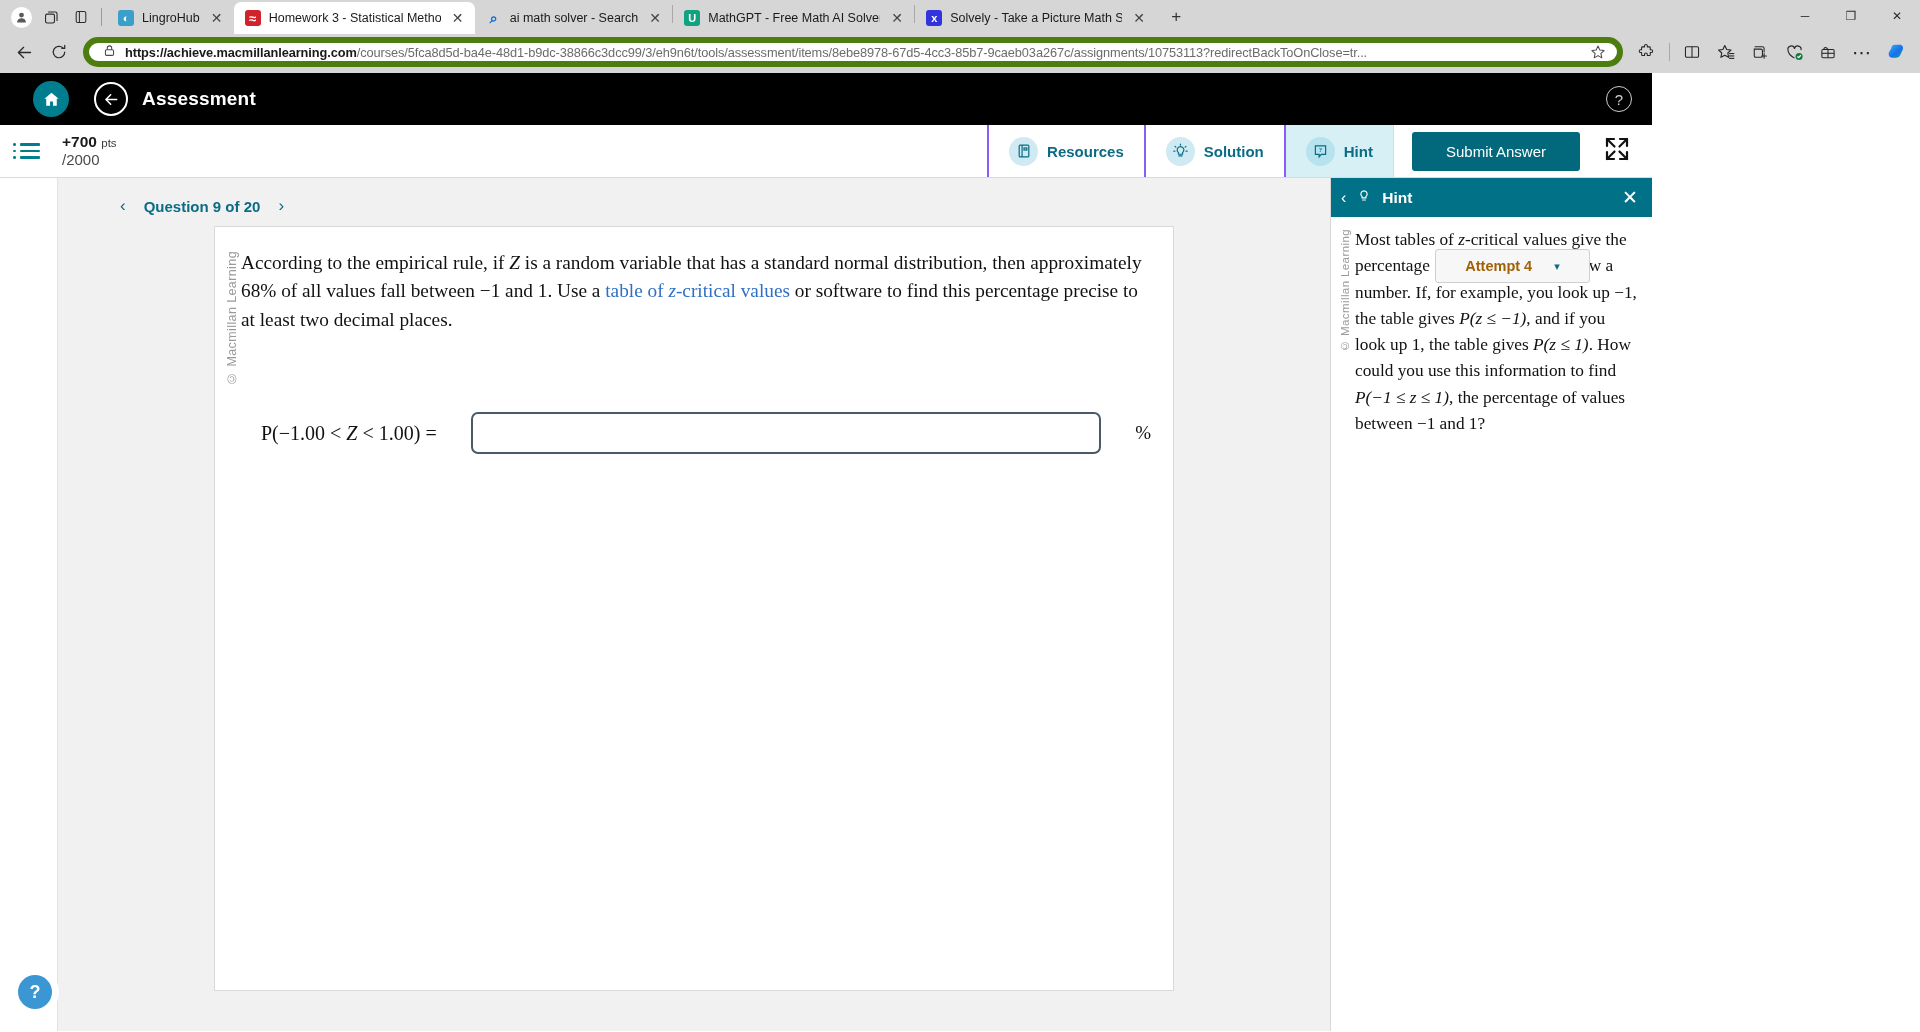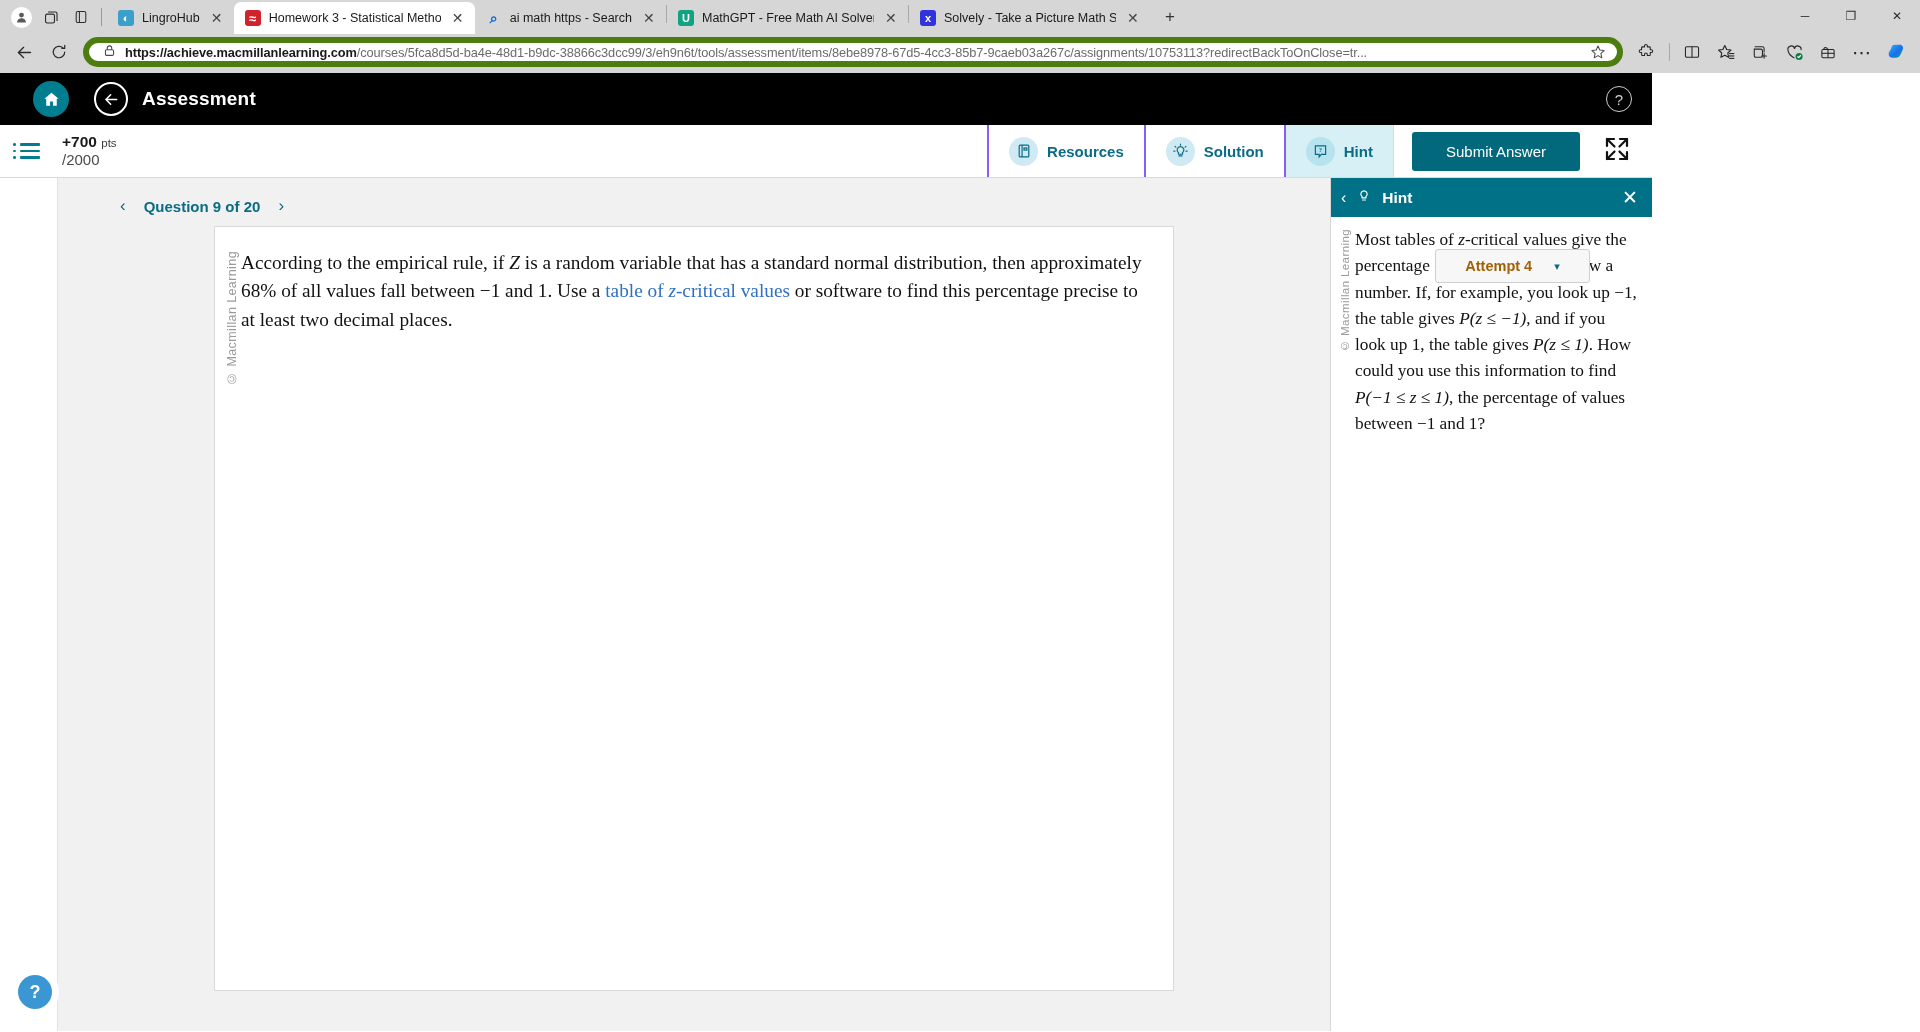--- a/index.html
+++ b/index.html
@@ -357,21 +357,21 @@
     </div>
 
     <div class="tab active">
       <span class="favicon" style="background:#d0232b;font-size:13px;">≈</span>
       <span class="tab-title">Homework 3 - Statistical Methods</span>
       <span class="tab-close">✕</span>
     </div>
 
     <div class="tab">
       <span class="favicon" style="background:transparent;color:#0a6cd4;font-size:14px;">⌕</span>
-      <span class="tab-title">ai math https - Search</span>
+      <span class="tab-title">ai math solver - Search</span>
       <span class="tab-close">✕</span>
     </div>
     <div class="tab-divider"></div>
 
     <div class="tab">
       <span class="favicon" style="background:#11a37f;font-size:11px;">U</span>
       <span class="tab-title">MathGPT - Free Math AI Solver | M</span>
       <span class="tab-close">✕</span>
     </div>
     <div class="tab-divider"></div>
@@ -579,20 +579,25 @@
         <span class="qnav-label">Question 9 of 20</span>
         <span class="qnav-arrow">›</span>
       </div>
 
       <div class="card-scroll">
         <div class="qcard">
           <div class="watermark">© Macmillan Learning</div>
           <div class="qbody">
             <div class="qtext"><span>According to the empirical rule, if </span><i>Z</i><span> is a random variable that has a standard normal distribution, then approximately 68% of all values fall between −1 and 1. Use a </span><a class="qlink"><span>table of </span><i>z</i><span>-critical values</span></a><span> or software to find this percentage precise to at least two decimal places.</span></div>
 
+            <div class="answer-row">
+              <span class="formula"><span>P(−1.00 &lt; </span><i>Z</i><span> &lt; 1.00) =</span></span>
+              <input class="answer-input" type="text" value="" style="">
+              <span class="pct">%</span>
+            </div>
           </div>
         </div>
       </div>
     </div>
 
     <div class="hint-panel">
       <div class="hint-head">
         <span class="hint-back">‹</span>
         <span>
           <svg width="16" height="16" viewBox="0 0 20 20" fill="none" stroke="#ffffff" stroke-width="1.5" stroke-linecap="round">

